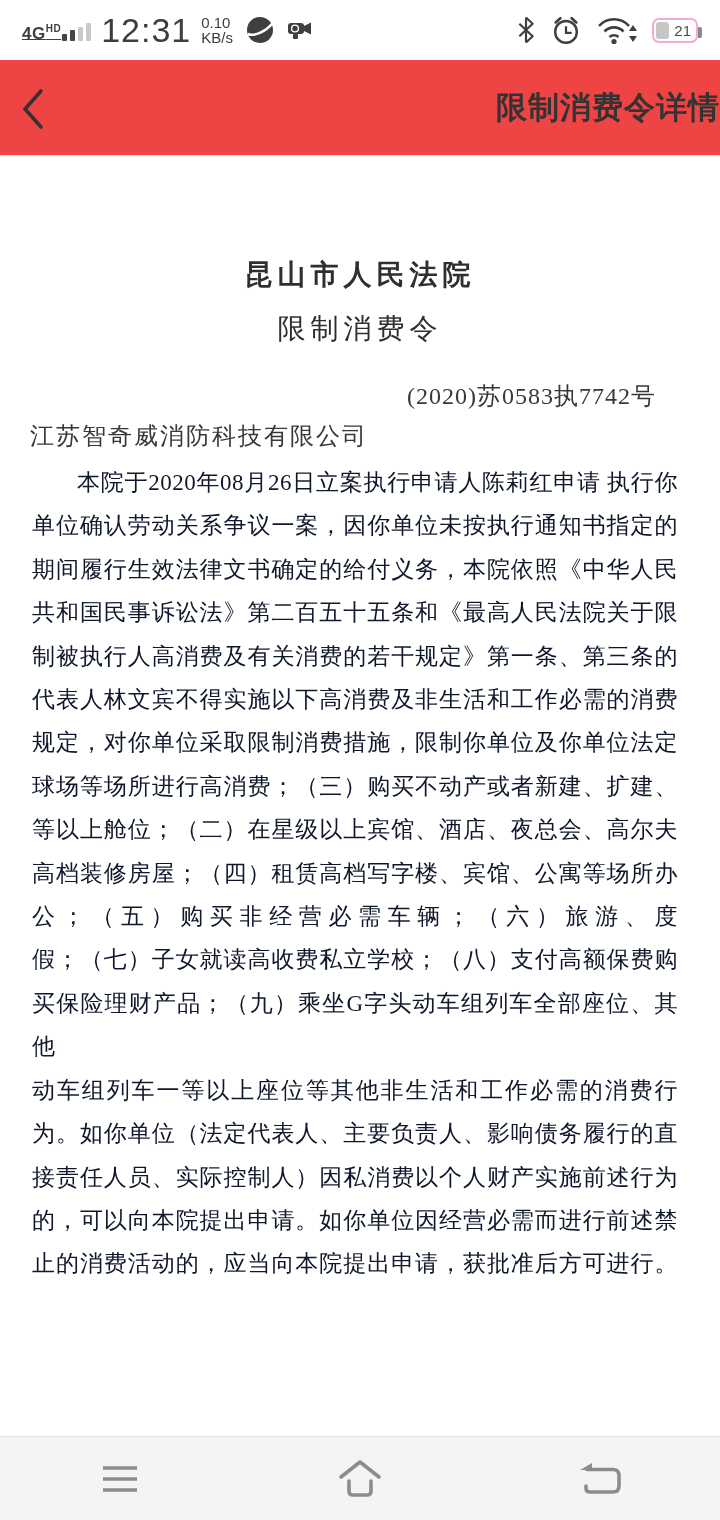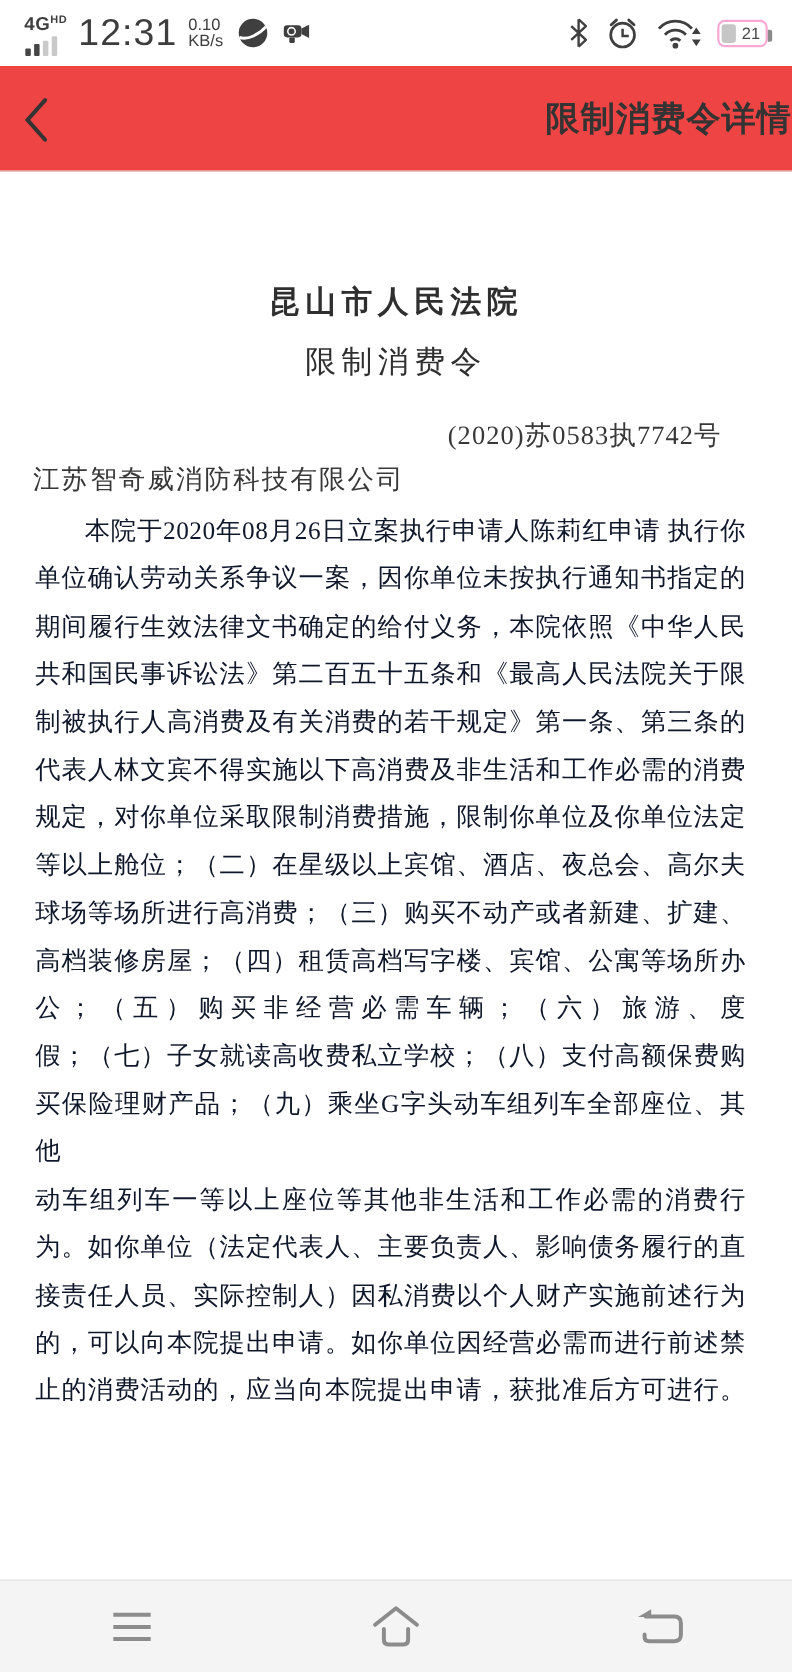--- a/index.html
+++ b/index.html
@@ -16,21 +16,21 @@
   
   .status-bar {
     height: 60px;
     display: flex; align-items: center;
     padding: 0 22px;
     color: #3f3f3f;
   }
   .sb-left, .sb-right { display: flex; align-items: center; }
   .sb-right { margin-left: auto; gap: 14px; }
 
-  .signal-block { display:flex; flex-direction:column; align-items:flex-start; margin-right:10px; margin-top:2px;}
+  .signal-block { display:flex; flex-direction:row; align-items:flex-start; margin-right:10px; margin-top:2px;text-decoration:underline;}
   .net-label { font-size: 17px; font-weight: bold; line-height: 16px; letter-spacing: 0.5px; }
   .net-label sup { font-size: 10px; font-weight: bold; }
   .signal-bars { display:flex; align-items:flex-end; gap:3px; margin-top:2px; margin-left:1px;}
   .signal-bars i { display:block; width:5px; border-radius:1px; }
   .signal-bars i:nth-child(1){ height:7px;  background:#454545; }
   .signal-bars i:nth-child(2){ height:11px; background:#454545; }
   .signal-bars i:nth-child(3){ height:14px; background:#c9c9c9; }
   .signal-bars i:nth-child(4){ height:18px; background:#c9c9c9; }
 
   .sb-time { font-size: 34px; color:#3d3d3d; margin-right: 10px; letter-spacing: 1px;}
@@ -205,22 +205,22 @@
     <div class="doc-caseno">(2020)苏0583执7742号</div>
     <div class="doc-company">江苏智奇威消防科技有限公司</div>
     <div class="doc-body">
         <div class="doc-line">本院于2020年08月26日立案执行申请人陈莉红申请 执行你</div>
         <div class="doc-line">单位确认劳动关系争议一案，因你单位未按执行通知书指定的</div>
         <div class="doc-line">期间履行生效法律文书确定的给付义务，本院依照《中华人民</div>
         <div class="doc-line">共和国民事诉讼法》第二百五十五条和《最高人民法院关于限</div>
         <div class="doc-line">制被执行人高消费及有关消费的若干规定》第一条、第三条的</div>
         <div class="doc-line">代表人林文宾不得实施以下高消费及非生活和工作必需的消费</div>
         <div class="doc-line">规定，对你单位采取限制消费措施，限制你单位及你单位法定</div>
+        <div class="doc-line">球场等场所进行高消费；（三）购买不动产或者新建、扩建、</div>
         <div class="doc-line">等以上舱位；（二）在星级以上宾馆、酒店、夜总会、高尔夫</div>
-        <div class="doc-line">球场等场所进行高消费；（三）购买不动产或者新建、扩建、</div>
         <div class="doc-line">高档装修房屋；（四）租赁高档写字楼、宾馆、公寓等场所办</div>
         <div class="doc-line">公；（五）购买非经营必需车辆；（六）旅游、度</div>
         <div class="doc-line">假；（七）子女就读高收费私立学校；（八）支付高额保费购</div>
         <div class="doc-line">买保险理财产品；（九）乘坐G字头动车组列车全部座位、其他</div>
         <div class="doc-line">动车组列车一等以上座位等其他非生活和工作必需的消费行</div>
         <div class="doc-line">为。如你单位（法定代表人、主要负责人、影响债务履行的直</div>
         <div class="doc-line">接责任人员、实际控制人）因私消费以个人财产实施前述行为</div>
         <div class="doc-line">的，可以向本院提出申请。如你单位因经营必需而进行前述禁</div>
         <div class="doc-line">止的消费活动的，应当向本院提出申请，获批准后方可进行。</div>
       </div>

